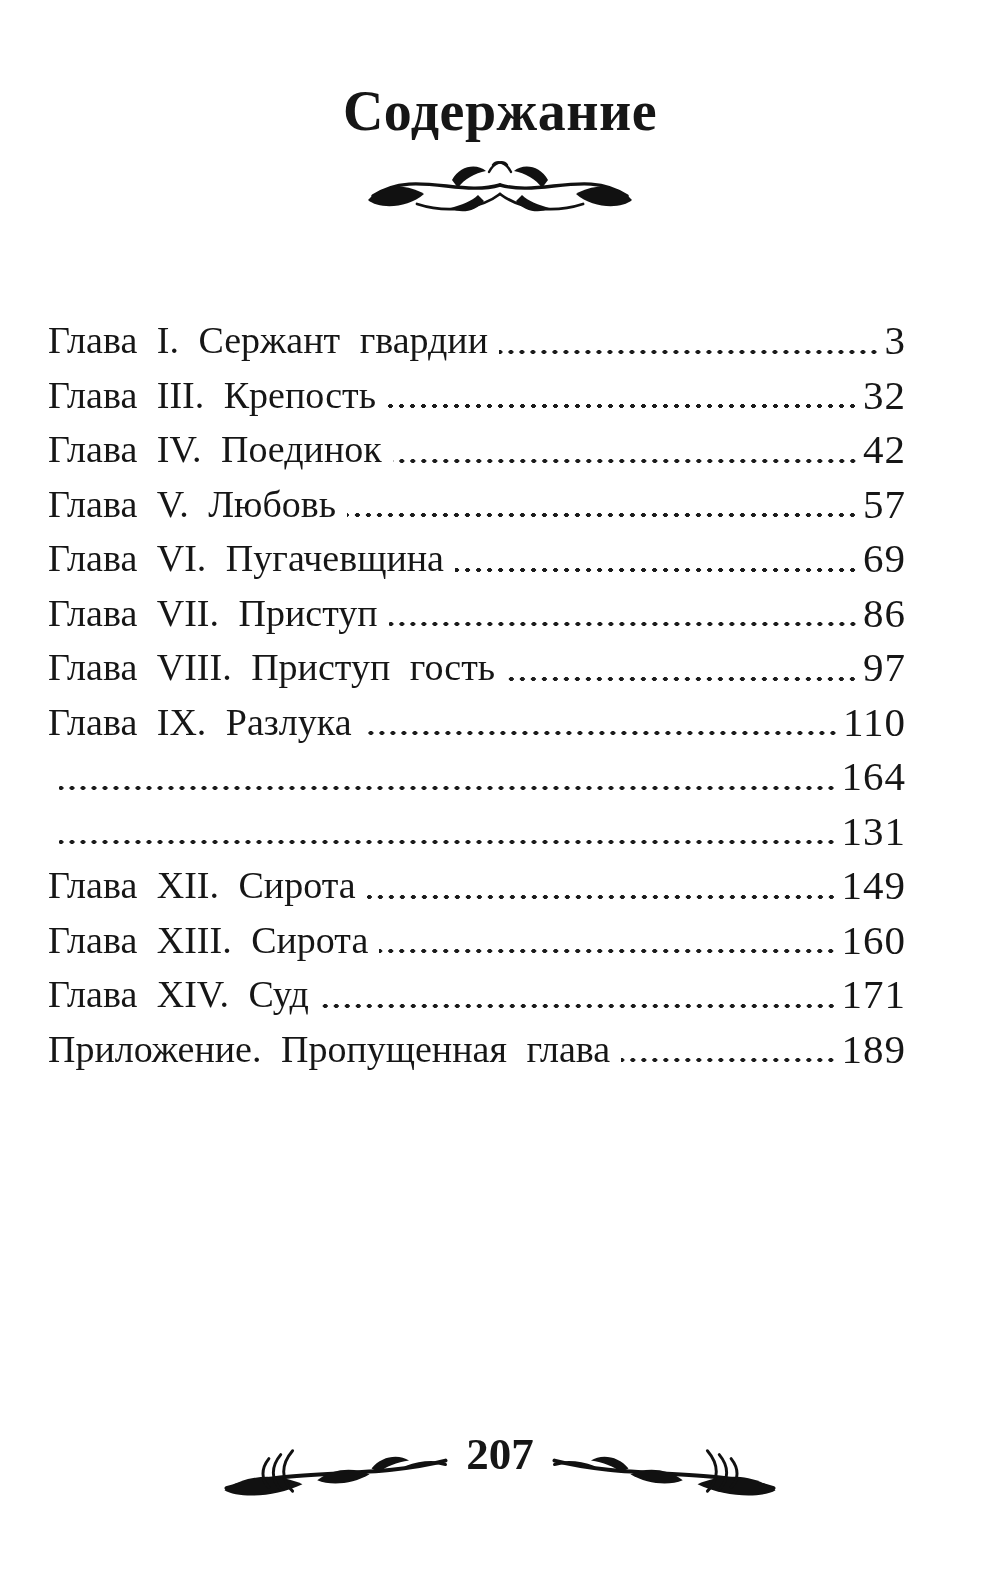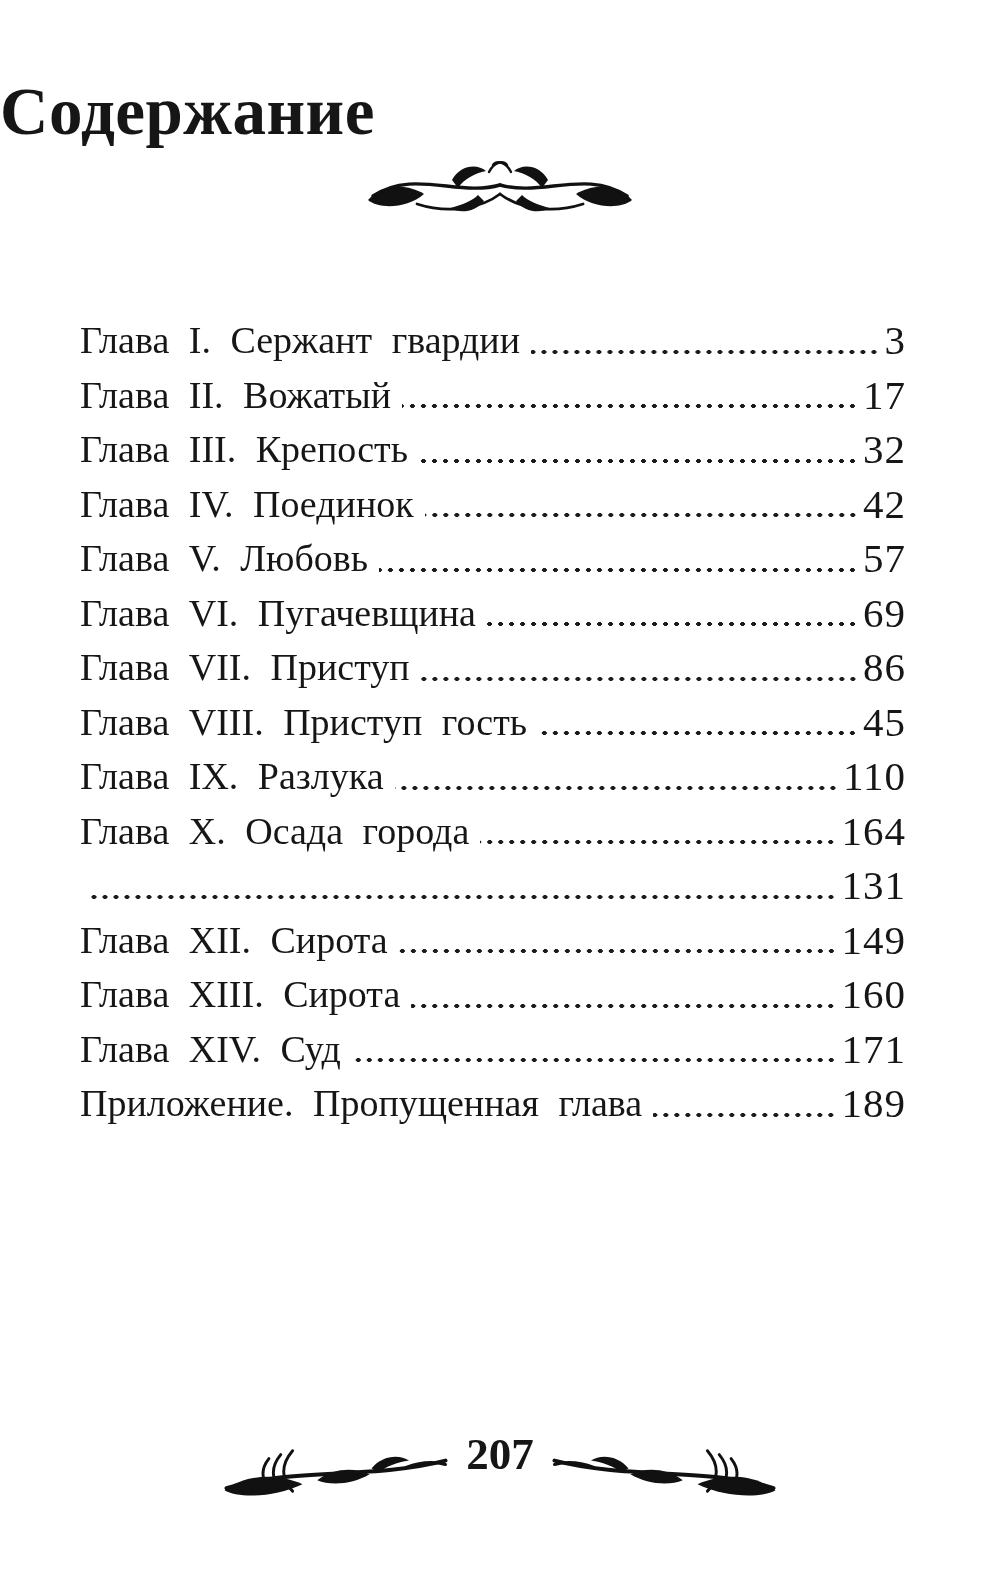--- a/index.html
+++ b/index.html
@@ -7,42 +7,41 @@
     width: 1000px;
     height: 1590px;
     background: #ffffff;
     color: #161616;
     font-family: "Liberation Serif", "DejaVu Serif", serif;
     position: relative;
     overflow: hidden;
   }
   .page-title {
     margin: 82px 0 0 0;
-    text-align: left;
-    font-size: 67px;
+    text-align: center;
+    font-size: 56px;
     line-height: 58px;
     font-weight: 700;
     letter-spacing: 0.5px;
   }
   .header-ornament {
     display: block;
     margin: 14px auto 0 auto;
     width: 272px;
     height: 62px;
   }
   .toc {
     margin: 97px 94px 0 48px;
   }
   .toc-row {
     display: flex;
     align-items: flex-end;
     font-size: 38px;
     line-height: 54.5px;
     white-space: nowrap;
-    margin-left: 32px;
   }
   .entry-text { word-spacing: 10px; }
   .leader {
     flex: 1 1 auto;
     align-self: stretch;
     margin: 0 5px 0 11px;
     background-image: radial-gradient(circle 2.3px at 50% 50%, #1b1b1b 97%, rgba(0,0,0,0) 100%);
     background-size: 11px 6px;
     background-repeat: repeat-x;
     background-position: right 0px bottom 13px;
@@ -89,25 +88,20 @@
 </svg>
 
 <div class="toc">
 
   <div class="toc-row">
       <span class="entry-text"><span>Глава</span> <span>I.</span> <span>Сержант гвардии</span></span>
       <span class="leader"></span>
       <span class="page-num">3</span>
     </div>
 
-  <div class="toc-row">
-      <span class="entry-text"><span>Глава</span> <span>II.</span> <span>Вожатый</span></span>
-      <span class="leader"></span>
-      <span class="page-num">17</span>
-    </div>
 
   <div class="toc-row">
       <span class="entry-text"><span>Глава</span> <span>III.</span> <span>Крепость</span></span>
       <span class="leader"></span>
       <span class="page-num">32</span>
     </div>
 
   <div class="toc-row">
       <span class="entry-text"><span>Глава</span> <span>IV.</span> <span>Поединок</span></span>
       <span class="leader"></span>
@@ -128,31 +122,30 @@
 
   <div class="toc-row">
       <span class="entry-text"><span>Глава</span> <span>VII.</span> <span>Приступ</span></span>
       <span class="leader"></span>
       <span class="page-num">86</span>
     </div>
 
   <div class="toc-row">
       <span class="entry-text"><span>Глава</span> <span>VIII.</span> <span>Приступ гость</span></span>
       <span class="leader"></span>
-      <span class="page-num">45</span>
+      <span class="page-num">97</span>
     </div>
 
   <div class="toc-row">
       <span class="entry-text"><span>Глава</span> <span>IX.</span> <span>Разлука</span></span>
       <span class="leader"></span>
       <span class="page-num">110</span>
     </div>
 
   <div class="toc-row">
-      <span class="entry-text"><span>Глава</span> <span>X.</span> <span>Осада города</span></span>
       <span class="leader"></span>
       <span class="page-num">164</span>
     </div>
 
   <div class="toc-row">
       <span class="leader"></span>
       <span class="page-num">131</span>
     </div>
 
   <div class="toc-row">

